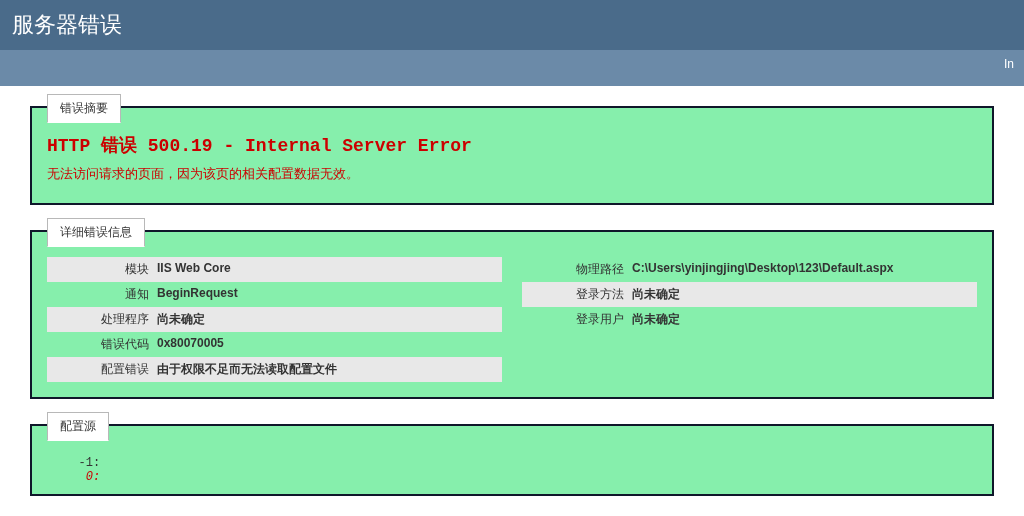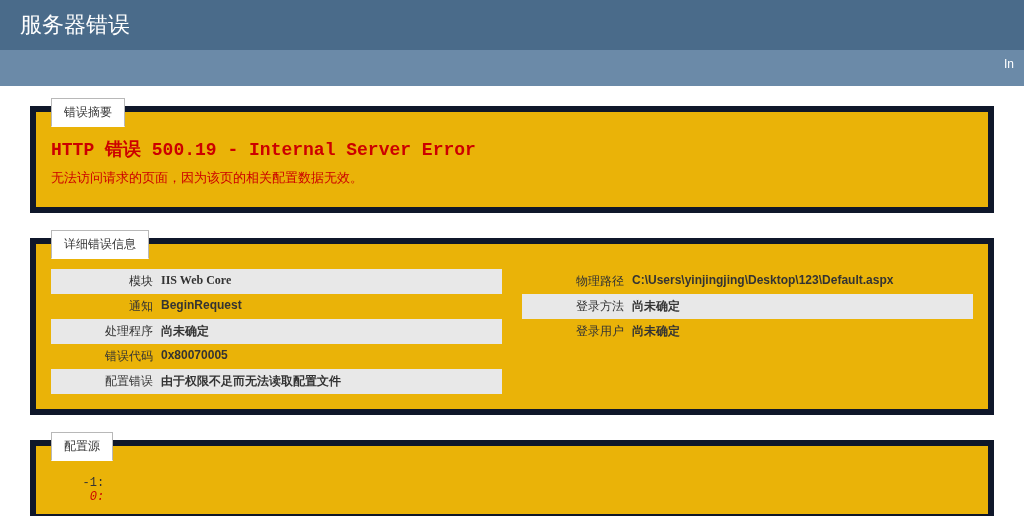--- a/index.html
+++ b/index.html
@@ -9,42 +9,42 @@
     }
     body {
       font-family: "Microsoft YaHei", "SimSun", Arial, sans-serif;
       font-size: 12px;
       background: #ffffff;
       color: #333;
     }
     .header-bar {
       background: #4a6b8a;
       color: #ffffff;
-      padding: 10px 20px;
+      padding: 10px 12px;
       font-size: 22px;
       font-weight: normal;
     }
     .sub-bar {
       background: #6b8aa8;
       color: #ffffff;
       height: 36px;
       line-height: 28px;
       text-align: right;
       padding-right: 10px;
       font-size: 12px;
     }
     .content {
       padding: 20px 30px;
     }
     .section {
       position: relative;
-      border: 6px solid #0f172a;
+      border: 2px solid #0f172a;
       margin-bottom: 25px;
       padding: 25px 15px 15px 15px;
-      background: #eab308;
+      background: #86efac;
     }
     .section-tab {
       position: absolute;
       top: -14px;
       left: 15px;
       background: #fff;
       border: 1px solid #b8b8b8;
       border-bottom: 1px solid #fff;
       padding: 5px 12px;
       font-size: 12px;
@@ -68,21 +68,20 @@
     }
     .details-col {
       flex: 1;
     }
     .detail-row {
       display: flex;
       padding: 4px 0;
     }
     .detail-row.alt {
       background: #e8e8e8;
-      font-family: Liberation Serif, serif;
     }
     .detail-label {
       width: 110px;
       text-align: right;
       padding-right: 8px;
       color: #333;
       font-size: 12px;
     }
     .detail-value {
       flex: 1;

